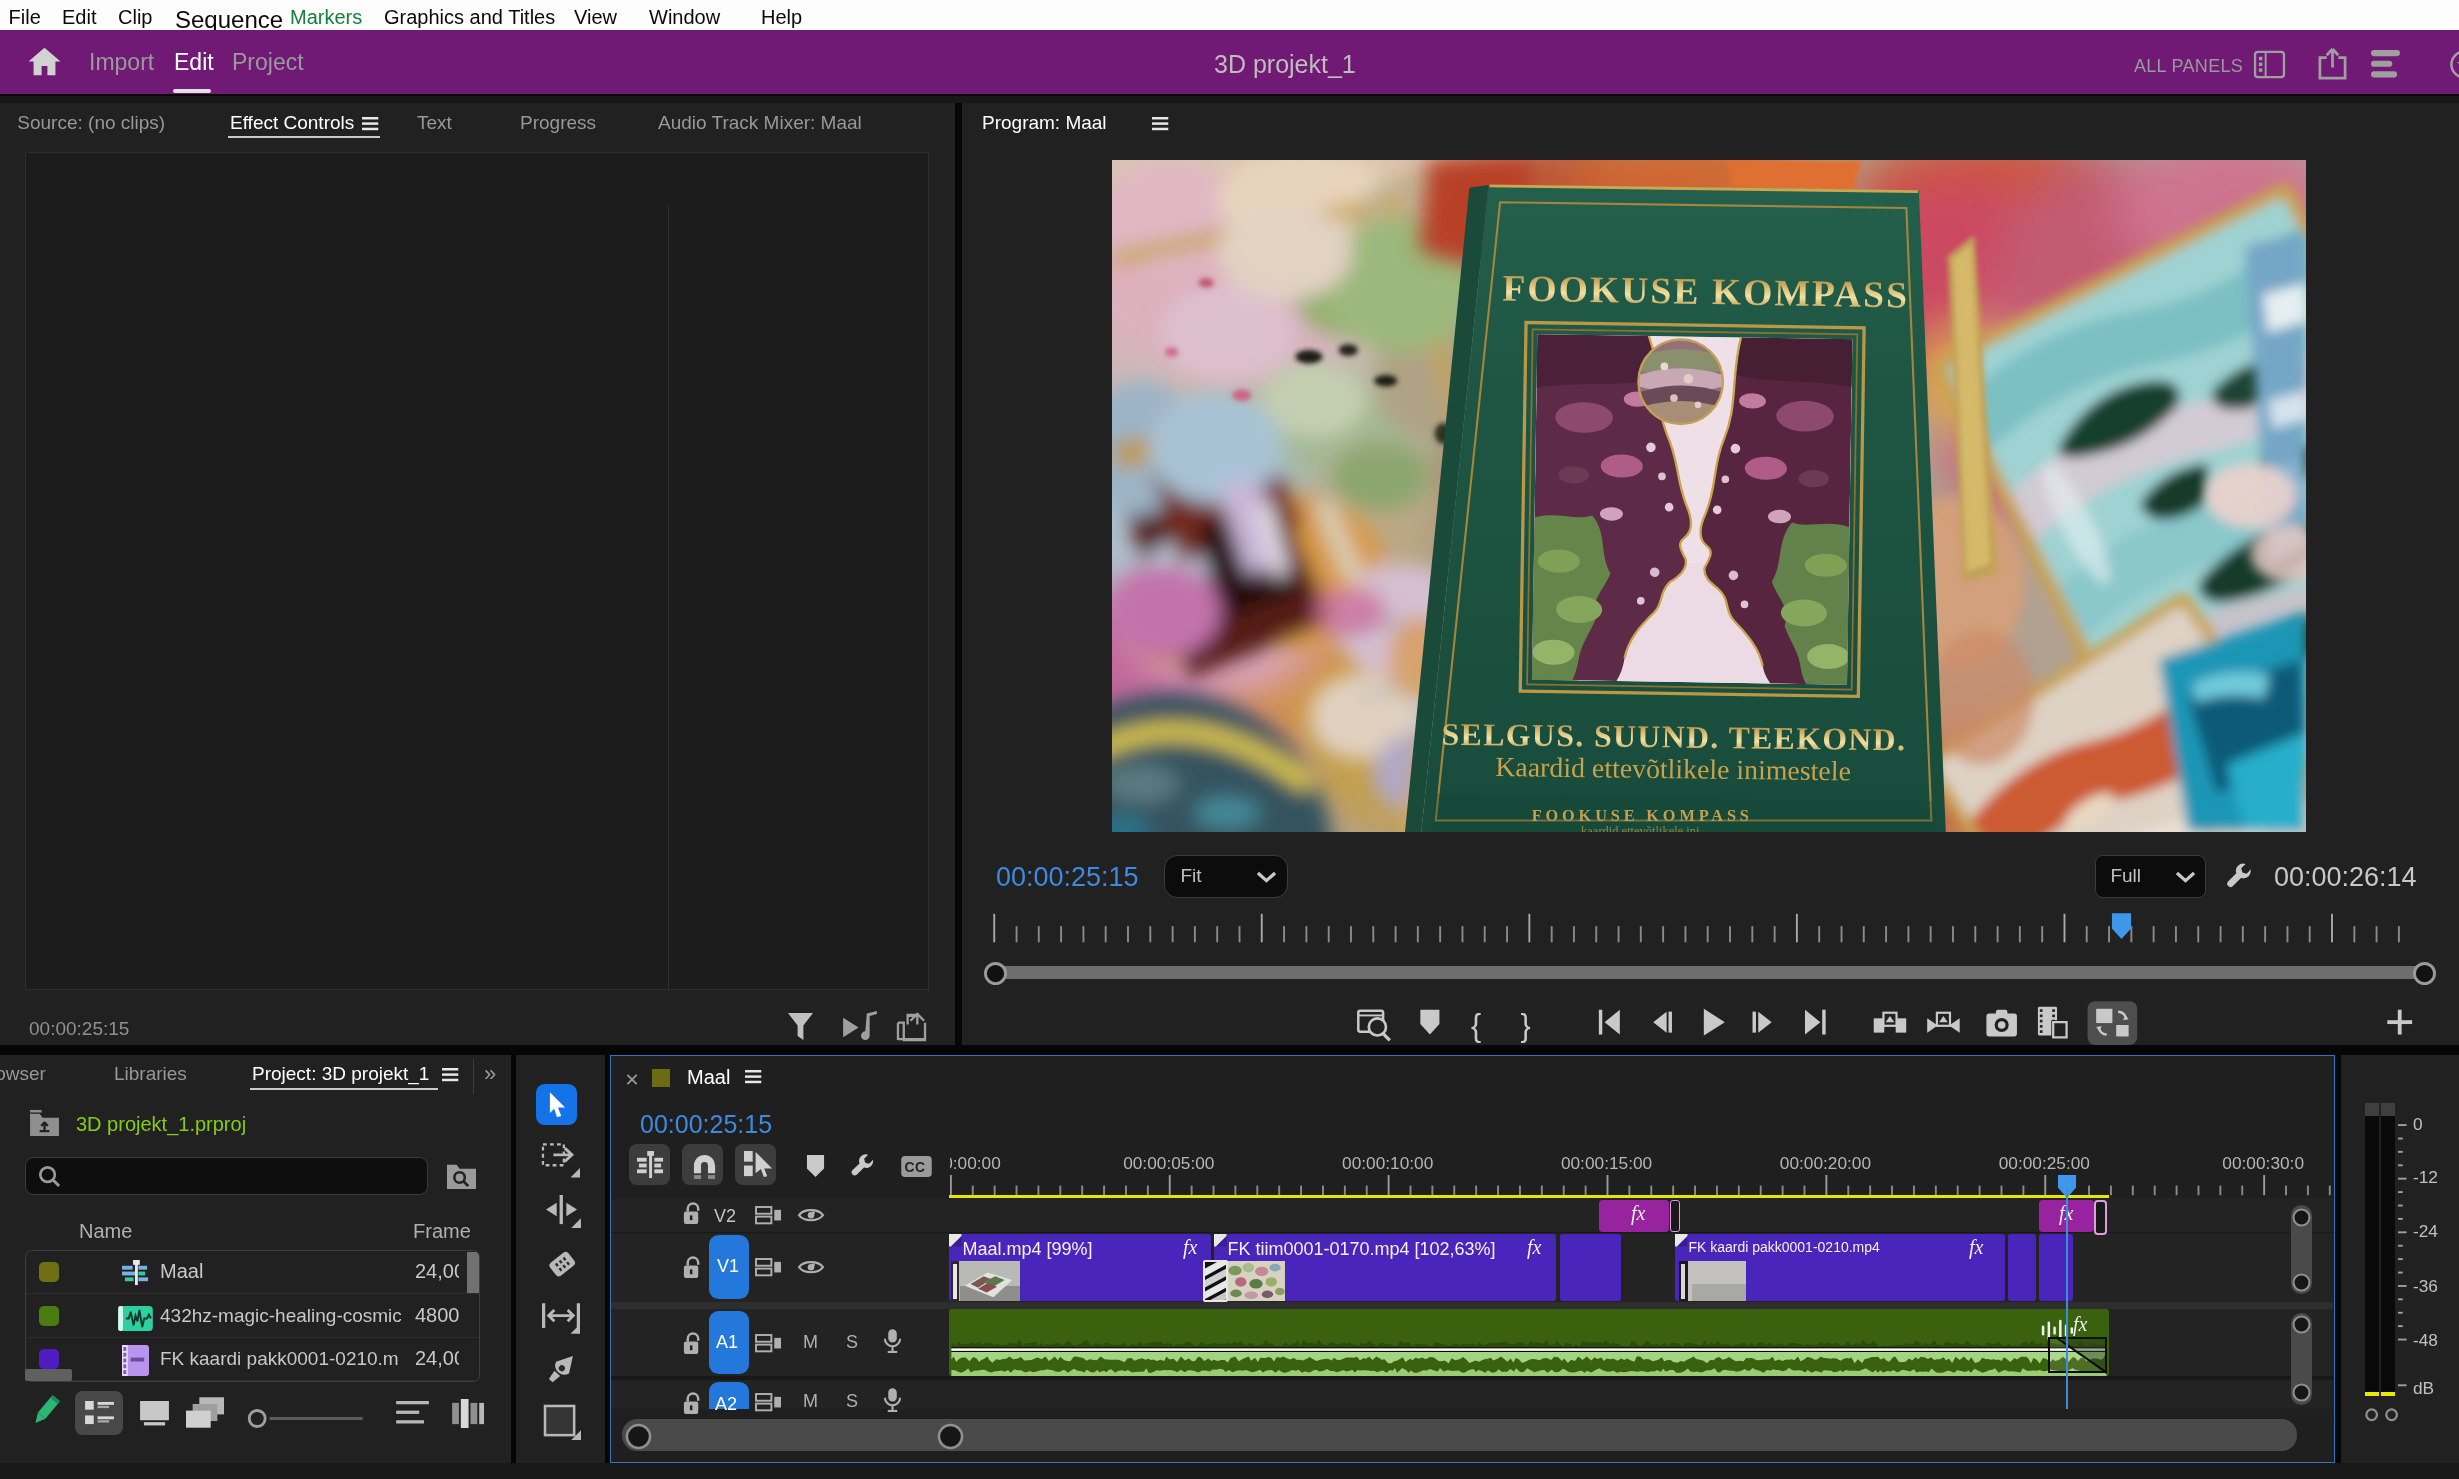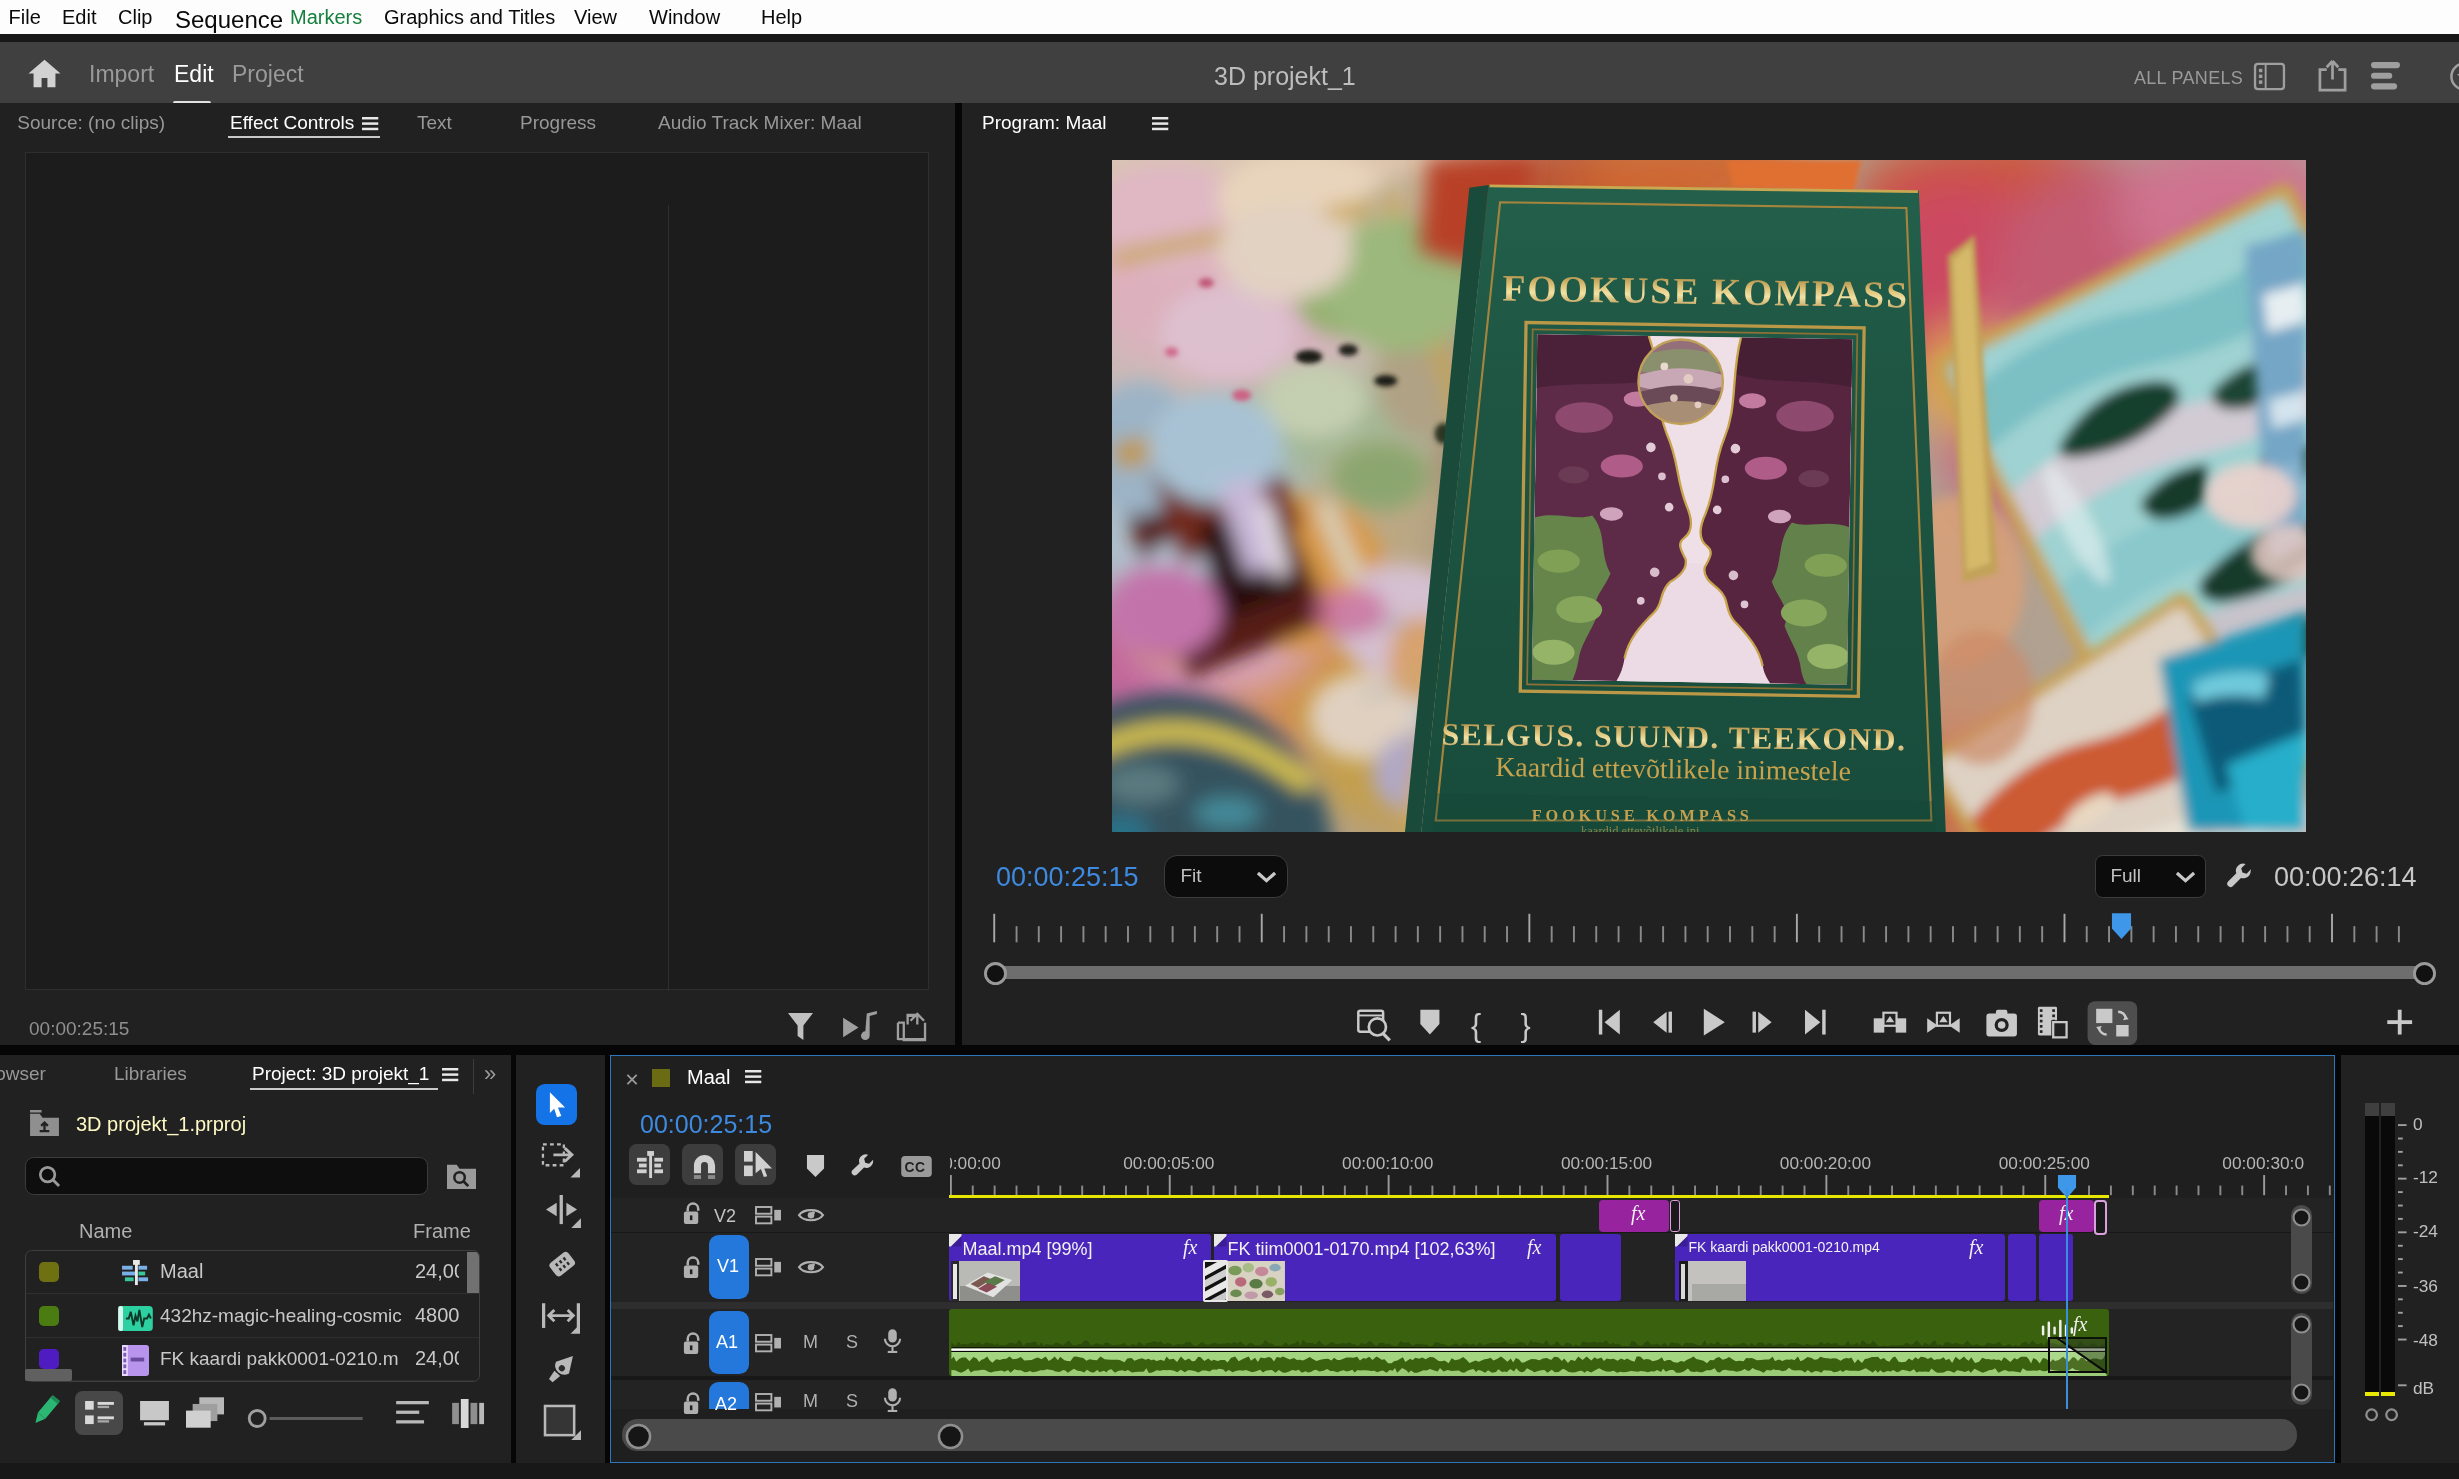--- a/index.html
+++ b/index.html
@@ -17,21 +17,21 @@
 <span class="txt" style="left:62px;top:5.8px;font-size:20px;color:#0a0a0a">Edit</span>
 <span class="txt" style="left:118px;top:5.8px;font-size:20px;color:#0a0a0a">Clip</span>
 <span class="txt" style="left:175px;top:5.8px;font-size:24px;color:#0a0a0a">Sequence</span>
 <span class="txt" style="left:290px;top:5.8px;font-size:20px;color:#15803d">Markers</span>
 <span class="txt" style="left:384px;top:5.8px;font-size:20px;color:#0a0a0a">Graphics and Titles</span>
 <span class="txt" style="left:574px;top:5.8px;font-size:20px;color:#0a0a0a">View</span>
 <span class="txt" style="left:649px;top:5.8px;font-size:20px;color:#0a0a0a">Window</span>
 <span class="txt" style="left:761px;top:5.8px;font-size:20px;color:#0a0a0a">Help</span>
 </div>
 
-<div class="abs" style="left:0;top:42px;width:2459px;height:66px;background:#404040;border-bottom:2.9px solid #060606">
+<div class="abs" style="left:0;top:30px;width:2459px;height:66px;background:#701a75;border-bottom:2.9px solid #060606">
 <svg style="left:27px;top:16.3px" width="35" height="31" viewBox="0 0 48 42">
       <path d="M24 2 L46 21 L39 21 L39 40 L28 40 L28 27 L20 27 L20 40 L9 40 L9 21 L2 21 Z" fill="#d2d2d2"></path>
     </svg>
 <span class="txt" style="left:89px;top:19px;font-size:23px;color:#9a9a9a">Import</span>
 <span class="txt" style="left:174px;top:19px;font-size:23px;color:#ffffff">Edit</span>
 <div class="abs" style="left:173px;top:59px;width:38px;height:3.8px;background:#e2e2e2;border-radius:1.9px"></div>
 <span class="txt" style="left:232px;top:19px;font-size:23px;color:#9a9a9a">Project</span>
 <span class="txt" style="left:1214px;top:20px;font-size:25px;color:#bdbdbd">3D projekt_1</span>
 <span class="txt" style="left:2134px;top:26px;font-size:18px;color:#9a9a9a;letter-spacing:0.3px">ALL PANELS</span>
 <svg style="left:2254px;top:21px" width="31" height="27" viewBox="0 0 32 28">
@@ -530,21 +530,21 @@
       <rect y="11.2" width="17" height="2.6" fill="#e8e8e8"></rect>
     </svg>
 <div class="abs" style="left:250px;top:33px;width:188px;height:1.9px;background:#c8c8c8"></div>
 <div class="abs" style="left:473px;top:3.8px;width:1px;height:35px;background:#3c3c3c"></div>
 <span class="txt" style="left:484px;top:5.8px;font-size:22px;color:#9a9a9a;letter-spacing:-1.9px">»</span>
 <svg style="left:30px;top:55px" width="29" height="26" viewBox="0 0 30 27">
       <path d="M0 4 L10 4 L13 8 L30 8 L30 27 L0 27 Z" fill="#8f8f8f"></path>
       <rect x="0" y="0" width="12" height="2.6" fill="#8f8f8f"></rect>
       <path d="M15 22 L15 13 M11.5 16.5 L15 13 L18.5 16.5 M10 22 L20 22" stroke="#212121" stroke-width="2.4" fill="none"></path>
     </svg>
-<span class="txt" style="left:76px;top:58px;font-size:20px;color:#fef9c3">3D projekt_1.prproj</span>
+<span class="txt" style="left:76px;top:58px;font-size:20px;color:#84cc16">3D projekt_1.prproj</span>
 <div class="abs" style="left:25px;top:102px;width:403px;height:38px;background:#0e0e0e;border:1px solid #3c3c3c;border-radius:8.6px"></div>
 <svg style="left:38px;top:110px" width="23" height="23" viewBox="0 0 24 24">
       <circle cx="10" cy="10" r="7.6" fill="none" stroke="#9a9a9a" stroke-width="2.8"></circle>
       <line x1="15.5" y1="15.5" x2="22" y2="22" stroke="#9a9a9a" stroke-width="3"></line>
     </svg>
 <svg style="left:446px;top:106px" width="31" height="29" viewBox="0 0 32 30">
       <path d="M1 4 L11 4 L14 8 L31 8 L31 29 L1 29 Z" fill="#9a9a9a"></path>
       <circle cx="14" cy="17" r="5.4" fill="none" stroke="#212121" stroke-width="2.6"></circle>
       <line x1="18" y1="21" x2="23" y2="26" stroke="#212121" stroke-width="2.8"></line>
     </svg>

